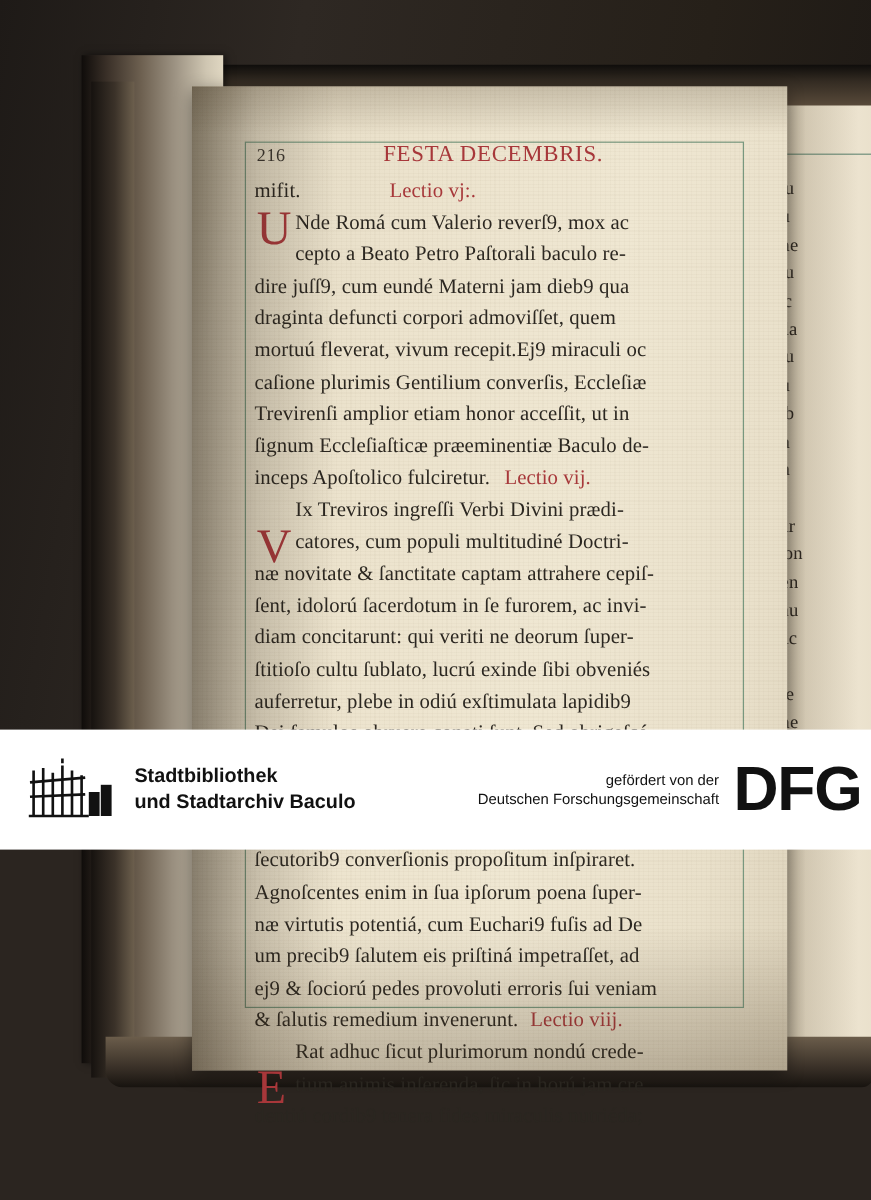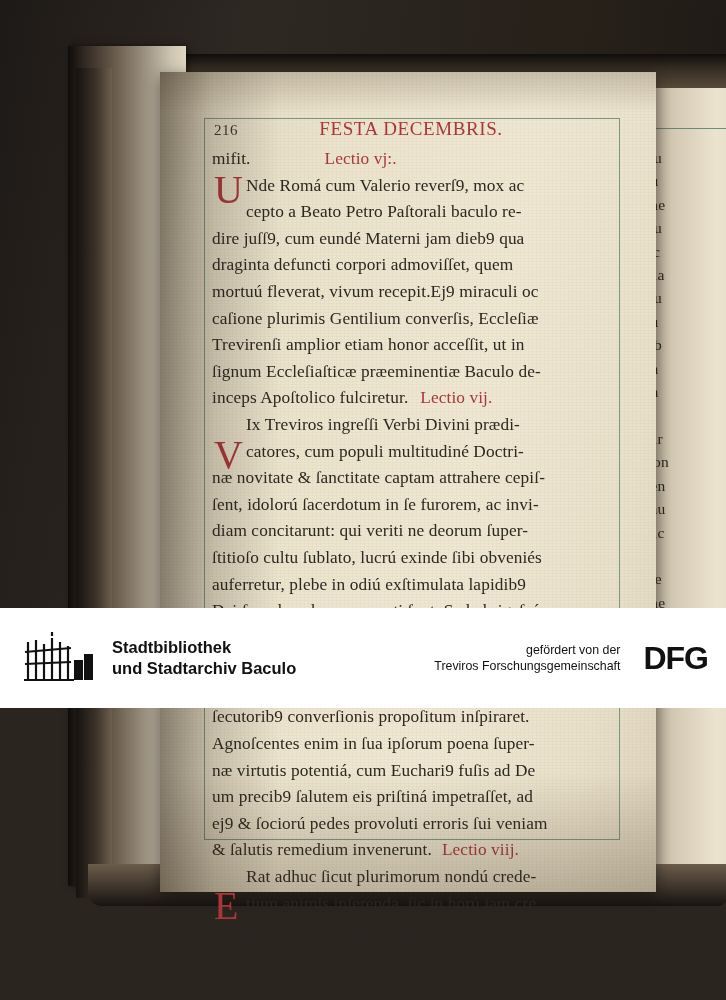--- a/index.html
+++ b/index.html
@@ -239,33 +239,33 @@
   .footer-lib {
     font-family: "Liberation Sans", sans-serif;
     font-size: 16.5px;
     font-weight: bold;
     color: #111;
     line-height: 21px;
   }
   .footer-right {
     display: flex;
     align-items: center;
-    padding-right: 18px;
-    gap: 23px;
+    padding-right: 8px;
+    gap: 12px;
   }
   .funder-text {
     font-family: "Liberation Sans", sans-serif;
     font-size: 12.4px;
     color: #111;
     line-height: 16px;
     text-align: right;
   }
   .dfg-logo {
     font-family: "Liberation Sans", sans-serif;
-    font-size: 32px;
+    font-size: 52px;
     font-weight: bold;
     letter-spacing: -1px;
     color: #111;
     line-height: 40px;
   }
 </style>
 </head>
 <body>
 
 <div id="page">
@@ -385,19 +385,19 @@
         </svg>
       </div>
       <div class="footer-lib">
         <div>Stadtbibliothek</div>
         <div>und Stadtarchiv Baculo</div>
       </div>
     </div>
     <div class="footer-right">
       <div class="funder-text">
         <div>gefördert von der</div>
-        <div>Treviros Forschungsgemeinschaft</div>
+        <div>Deutschen Forschungsgemeinschaft</div>
       </div>
       <div class="dfg-logo">DFG</div>
     </div>
   </div>
 
 </div>
 
 </body></html>

